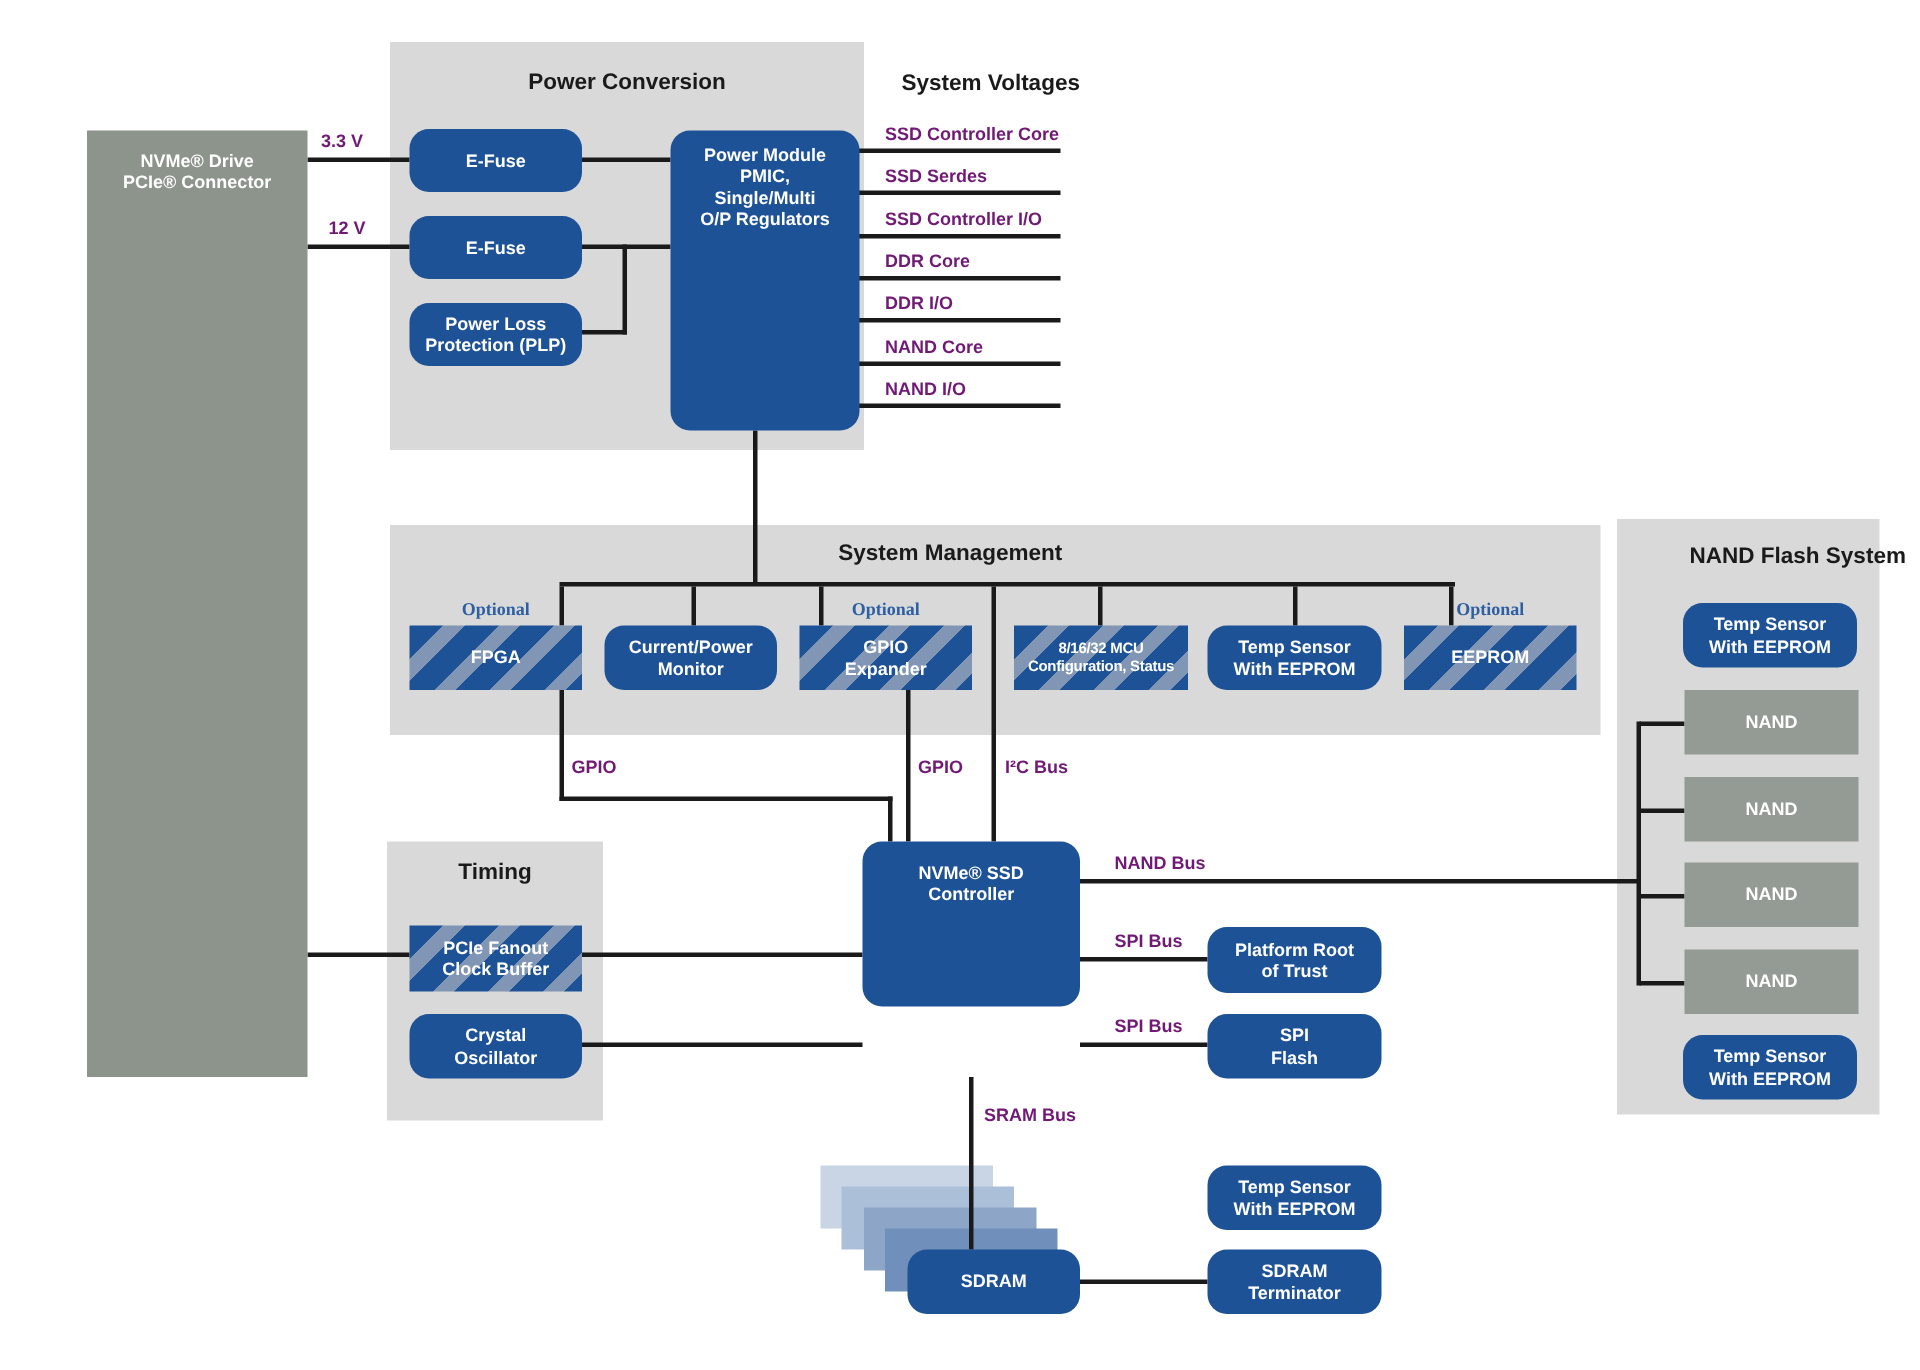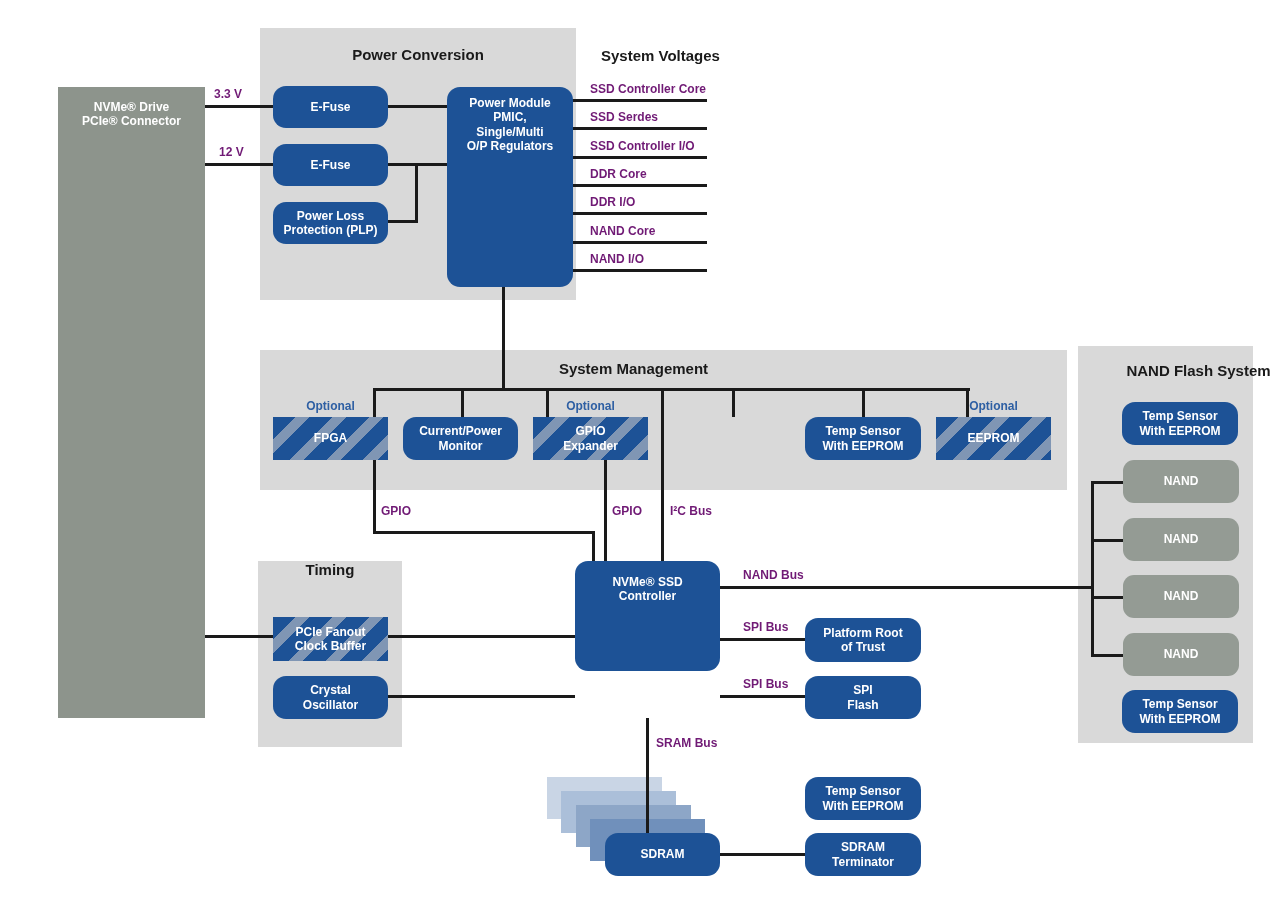--- a/index.html
+++ b/index.html
@@ -8,43 +8,43 @@
   .container{position:absolute;background:#d9d9d9;z-index:0;}
   .ctitle{position:absolute;left:0;top:0;width:100%;box-sizing:border-box;text-align:center;
           font-size:15px;font-weight:bold;color:#1a1a1a;white-space:pre-line;}
   .section-title{position:absolute;font-size:15px;font-weight:bold;color:#1a1a1a;white-space:nowrap;z-index:4;}
   .box{position:absolute;display:flex;align-items:center;justify-content:center;text-align:center;
        color:#ffffff;font-weight:bold;font-size:12px;line-height:1.2;white-space:pre-line;z-index:3;}
   .box.toppad{align-items:flex-start;}
   .blue{background:#1d5296;border-radius:13px;}
   .hatch{background:repeating-linear-gradient(135deg,#1d5296 0 16px,#8096b4 16px 26px);}
   .graygreen{background:#8d948c;}
-  .nandgray{background:#949b94;border-radius:11px;}
+  .nandgray{background:#949b94;}
   .stack-layer{position:absolute;z-index:1;}
   .hline,.vline{position:absolute;background:#1a1a1a;z-index:2;}
   .lbl{position:absolute;font-size:12px;font-weight:bold;color:#701a75;white-space:nowrap;z-index:4;}
-  .opt{position:absolute;font-size:12px;font-weight:bold;color:#2e5fa3;text-align:center;z-index:4;}
+  .opt{position:absolute;font-size:12px;font-weight:bold;color:#2e5fa3;text-align:center;z-index:4;font-family:Liberation Serif, serif;}
   .small{font-size:10px;letter-spacing:-0.2px;}
 </style>
 </head>
 <body>
 
 <div id="stage">
 
   <div class="container" style="left:260px;top:28px;width:316px;height:272px;">
     <div class="ctitle" style="padding-top:18px;">Power Conversion</div>
   </div>
   <div class="container" style="left:260px;top:350px;width:807px;height:140px;">
     <div class="ctitle" style="padding-top:10px;padding-right:60px;">System Management</div>
   </div>
   <div class="container" style="left:1078px;top:346px;width:175px;height:397px;">
     <div class="ctitle" style="padding-top:16px;margin-left:33px;">NAND Flash System</div>
   </div>
   <div class="container" style="left:258px;top:561px;width:144px;height:186px;">
-    <div class="ctitle" style="padding-top:0;">Timing</div>
+    <div class="ctitle" style="padding-top:12px;">Timing</div>
   </div>
 
   <div class="section-title" style="left:585px;top:47px;margin-left:16px;">System Voltages</div>
 
   <div class="stack-layer" style="left:547px;top:777px;width:115px;height:42px;background:#c9d5e5;"></div>
   <div class="stack-layer" style="left:561px;top:791px;width:115px;height:42px;background:#abbfd9;"></div>
   <div class="stack-layer" style="left:576px;top:805px;width:115px;height:42px;background:#8da6c7;"></div>
   <div class="stack-layer" style="left:590px;top:819px;width:115px;height:42px;background:#7090bb;"></div>
 
   <div class="hline" style="left:205px;top:105px;width:68px;height:3px;"></div>
@@ -115,20 +115,22 @@
   <div class="lbl" style="left:214px;top:87px;">3.3 V</div>
   <div class="lbl" style="left:219px;top:145px;">12 V</div>
 
   <div class="opt" style="left:273px;top:399px;width:115px;">Optional</div>
   <div class="box hatch" style="left:273px;top:417px;width:115px;height:43px;">FPGA</div>
   <div class="box blue" style="left:403px;top:417px;width:115px;height:43px;">Current/Power
 Monitor</div>
   <div class="opt" style="left:533px;top:399px;width:115px;">Optional</div>
   <div class="box hatch" style="left:533px;top:417px;width:115px;height:43px;">GPIO
 Expander</div>
+  <div class="box hatch small" style="left:676px;top:417px;width:116px;height:43px;">8/16/32 MCU
+Configuration, Status</div>
   <div class="box blue" style="left:805px;top:417px;width:116px;height:43px;">Temp Sensor
 With EEPROM</div>
   <div class="opt" style="left:936px;top:399px;width:115px;">Optional</div>
   <div class="box hatch" style="left:936px;top:417px;width:115px;height:43px;">EEPROM</div>
 
   <div class="lbl" style="left:381px;top:504px;">GPIO</div>
   <div class="lbl" style="left:612px;top:504px;">GPIO</div>
   <div class="lbl" style="left:670px;top:504px;">I²C Bus</div>
 
   <div class="box hatch" style="left:273px;top:617px;width:115px;height:44px;">PCIe Fanout

